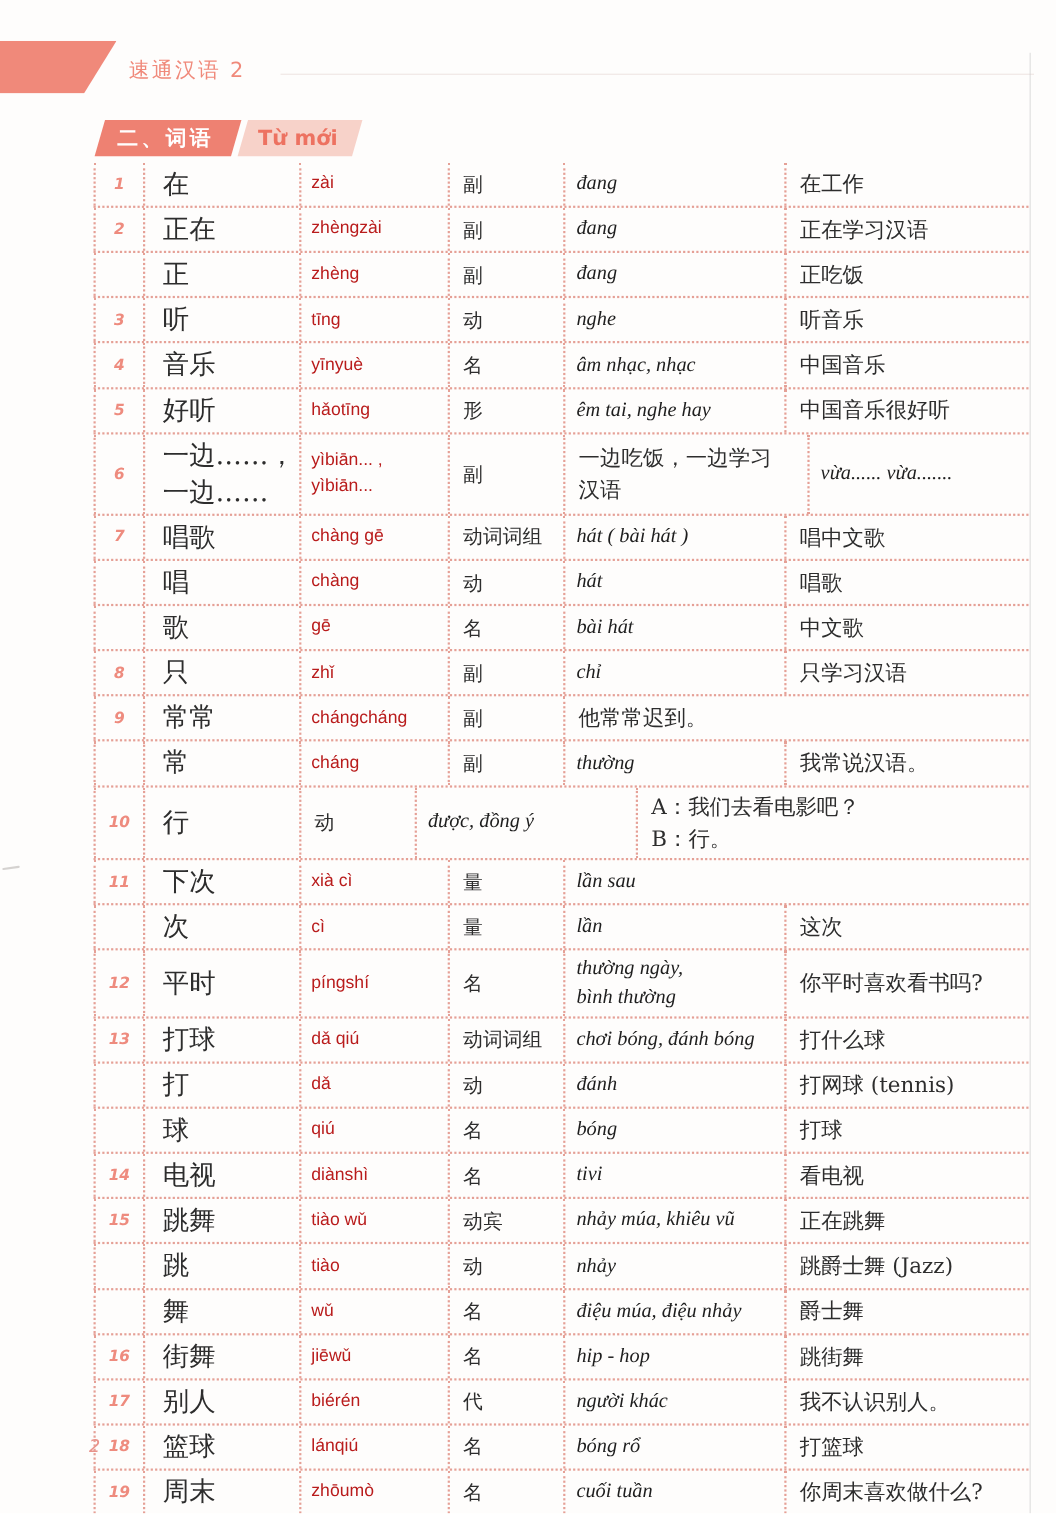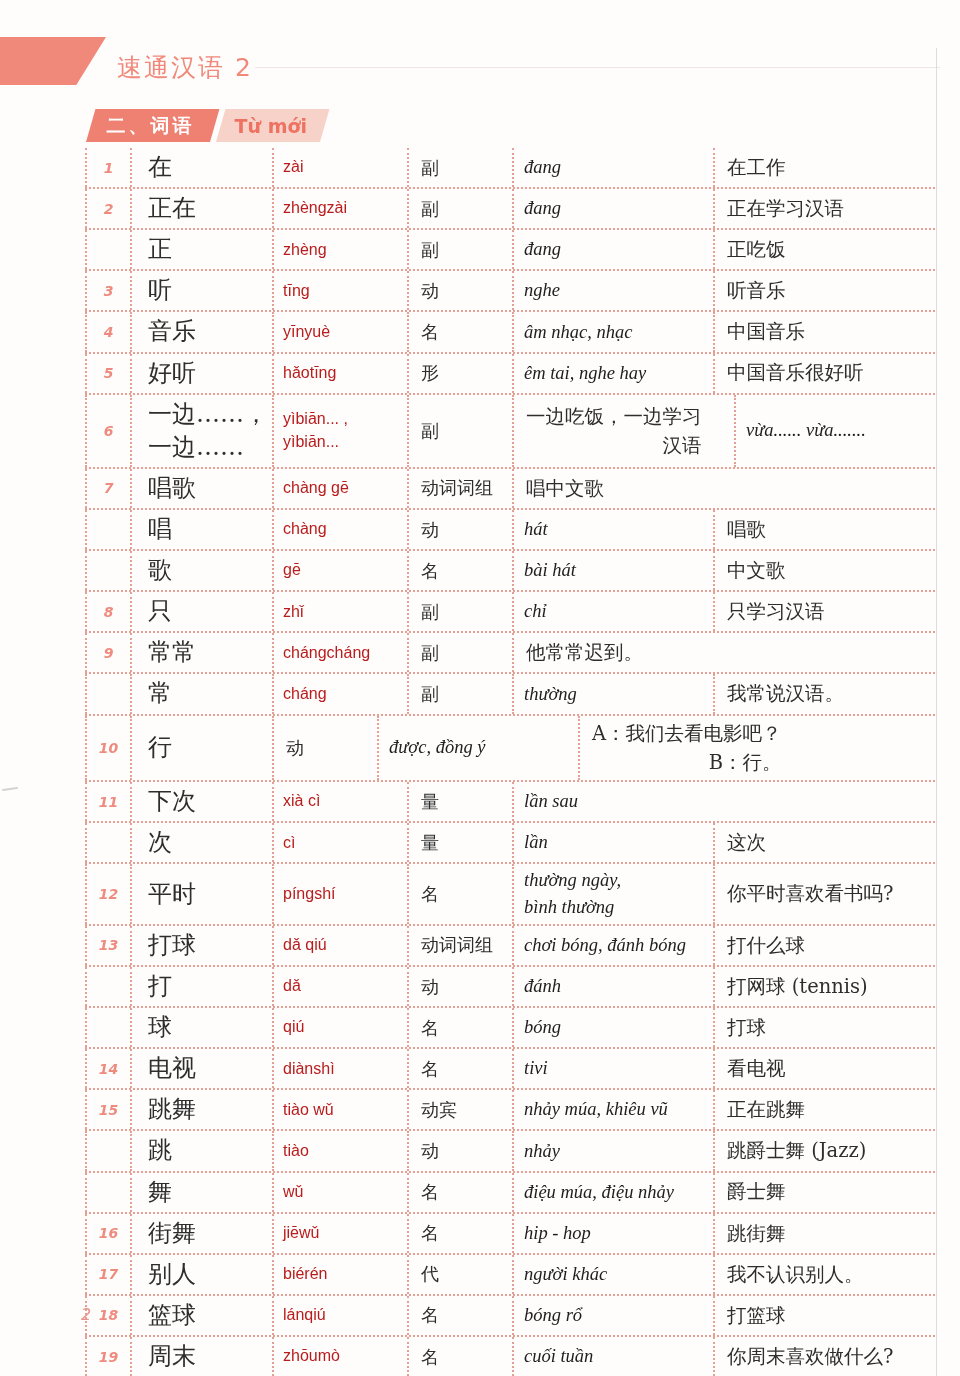--- a/index.html
+++ b/index.html
@@ -11,21 +11,21 @@
   }
   
   .header-ribbon {
     position:absolute; left:0; top:37px; width:106px; height:48px;
     background:#f0897a;
     clip-path:polygon(0 0, 100% 0, 72% 100%, 0 100%);
   }
   .book-title {
     position:absolute; left:117px; top:51px;
     font-family:"DejaVu Sans", sans-serif;
-    font-size:25px; letter-spacing:2px; color:#f0897a;text-align:right;
+    font-size:19px; letter-spacing:2px; color:#f0897a;text-align:right;
   }
   .header-rule {
     position:absolute; left:255px; top:67px; width:685px; height:1px;
     background:rgba(205,175,170,0.30);
   }
   
   .section-badge { position:absolute; left:86px; top:109px; height:33px; display:flex; }
   .badge-zh-wrap {
     background:#ee8172; transform:skewX(-16deg); transform-origin:bottom left;
     padding:0 20px 0 16px; display:flex; align-items:center;
@@ -52,21 +52,21 @@
   }
   .c-num {
     width:45px; justify-content:center;
     font-family:"DejaVu Sans", sans-serif; font-style:italic; font-weight:bold;
     font-size:14px; color:#ee8b7e;
   }
   .c-word   { width:142px; padding-left:16px; font-size:24px; line-height:1.38; color:#2d2d2d; }
   .c-pinyin { width:135px; padding-left:9px;  font-family:Liberation Sans, sans-serif; font-size:16px; line-height:1.4; color:#b91c1c; }
   .c-pos    { width:105px; padding-left:12px; font-size:18px; color:#2d2d2d; }
   .c-meaning{ width:201px; padding-left:10px; font-family:"Liberation Serif", serif; font-size:18.5px; line-height:1.45; color:#1e1e1e;font-style:italic; }
-  .c-example{ width:222px; padding-left:12px; font-size:19.5px; line-height:1.5; color:#2d2d2d;text-align:right; }
+  .c-example{ width:222px; padding-left:12px; font-size:19.5px; line-height:1.5; color:#2d2d2d; }
   
   .page-number {
     position:absolute; left:81px; top:1305px;
     font-family:"DejaVu Sans", sans-serif; font-style:italic;
     font-size:16px; color:#e8928a;
   }
   .scan-edge { position:absolute; left:936px; top:48px; width:1px; height:1328px; background:#cccccc; opacity:0.65; }
   .scan-mark { position:absolute; left:2px; top:788px; width:16px; height:2px; background:#b9b5b2; opacity:0.6; border-radius:2px; transform:rotate(-8deg); }
 </style>
 </head>
@@ -145,20 +145,21 @@
         <div class="cell c-pos">副</div>
         <div class="cell c-example">一边吃饭，一边学习
 汉语</div>
         <div class="cell c-meaning">vừa...... vừa.......</div>
       </div>
       <div class="t-row">
         <div class="cell c-num">7</div>
         <div class="cell c-word">唱歌</div>
         <div class="cell c-pinyin">chàng gē</div>
         <div class="cell c-pos">动词词组</div>
+        <div class="cell c-meaning">hát ( bài hát )</div>
         <div class="cell c-example">唱中文歌</div>
       </div>
       <div class="t-row">
         <div class="cell c-num"></div>
         <div class="cell c-word">唱</div>
         <div class="cell c-pinyin">chàng</div>
         <div class="cell c-pos">动</div>
         <div class="cell c-meaning">hát</div>
         <div class="cell c-example">唱歌</div>
       </div>

